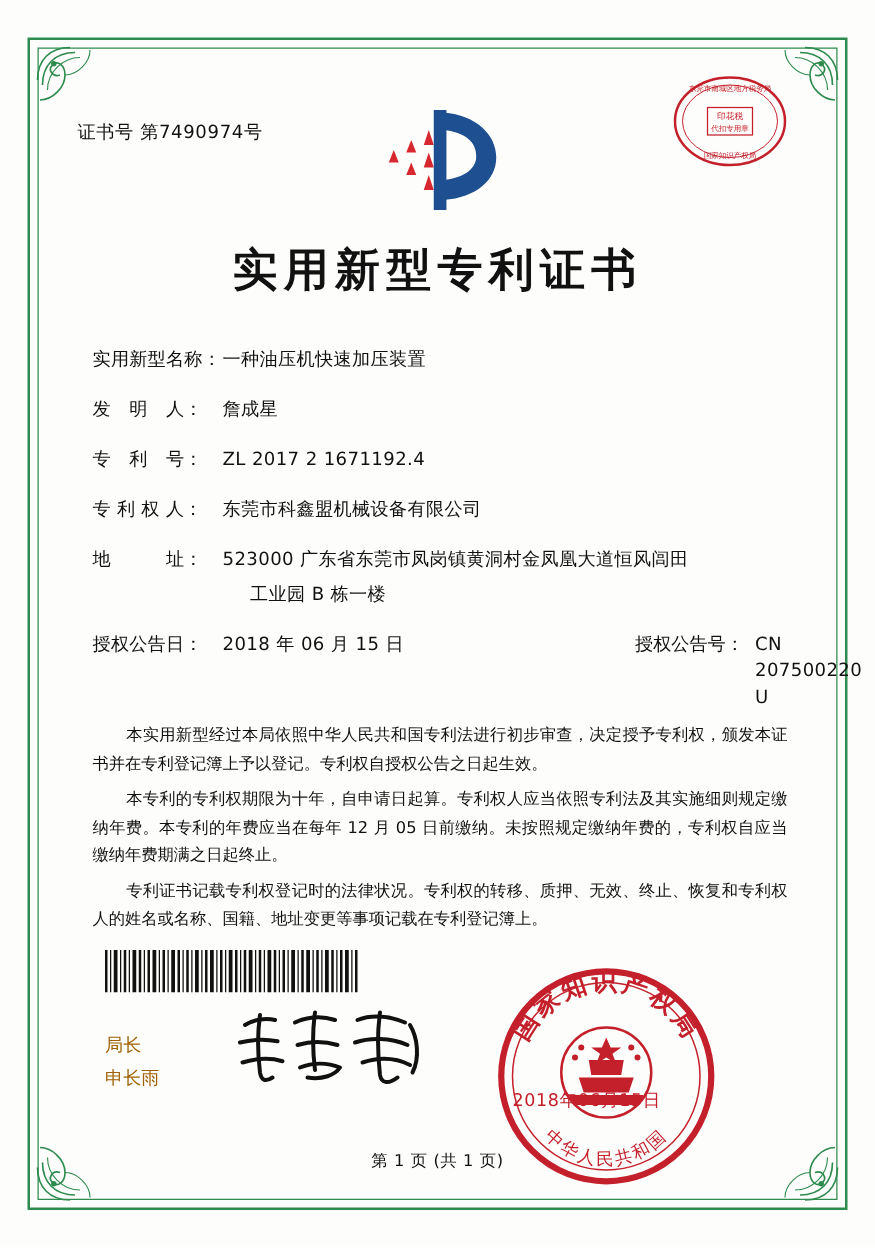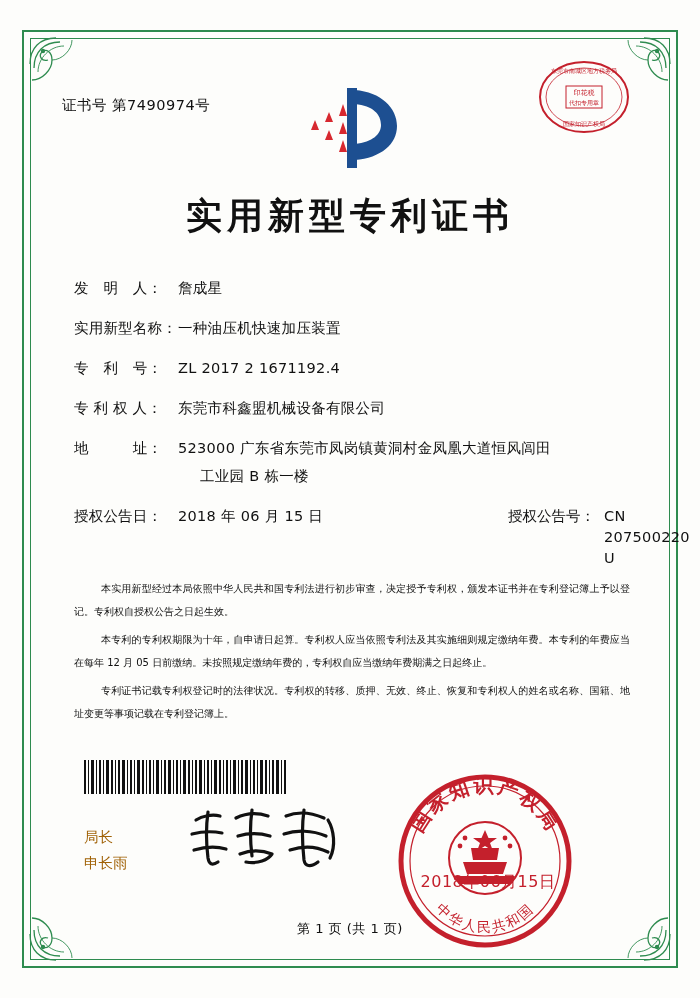--- a/index.html
+++ b/index.html
@@ -122,21 +122,21 @@
   .field-row.dual .field-value2 {
     flex: 1;
     letter-spacing: 0.3px;
   }
 
   
   .body-text {
     position: absolute;
     left: 74px; top: 578px;
     width: 556px;
-    font-size: 10px;
+    font-size: 13px;
     line-height: 22.5px;
     color: #111;
     text-align: justify;
   }
   .body-text p {
     margin: 0 0 6px 0;
     text-indent: 27px;
   }
 
   
@@ -167,22 +167,21 @@
   .main-seal {
     position: absolute;
     left: 396px; top: 772px;
     width: 178px; height: 178px;
   }
   .main-seal svg { display:block; }
   .seal-date {
     position: absolute;
     left: 410px; top: 872px;
     width: 156px;
-    text-align: center;
-    font-size: 16px;
+    font-size: 14px;
     color: #c4202c;
     letter-spacing: 0.5px;
   }
 
   
   .footer {
     position: absolute;
     left: 0; right: 0; top: 920px;
     text-align: center;
     font-size: 13px;
@@ -265,27 +264,27 @@
       <text x="48" y="15" font-size="6" fill="#c4202c" text-anchor="middle" font-family="DejaVu Sans, sans-serif">东莞市南城区地方税务局</text>
       <text x="48" y="68" font-size="6" fill="#c4202c" text-anchor="middle" font-family="DejaVu Sans, sans-serif">国家知识产权局</text>
     </svg>
   </div>
 
   <div class="title">实用新型专利证书</div>
 
   <div class="fields">
 
     <div class="field-row">
+      <div class="field-label">实用新型名称：</div>
+      <div class="field-value">一种油压机快速加压装置</div>
+    </div>
+
+    <div class="field-row">
       <div class="field-label">发　明　人：</div>
       <div class="field-value">詹成星</div>
-    </div>
-
-    <div class="field-row">
-      <div class="field-label">实用新型名称：</div>
-      <div class="field-value">一种油压机快速加压装置</div>
     </div>
 
     <div class="field-row">
       <div class="field-label">专　利　号：</div>
       <div class="field-value">ZL 2017 2 1671192.4</div>
     </div>
 
 
     <div class="field-row">
       <div class="field-label">专 利 权 人：</div>

